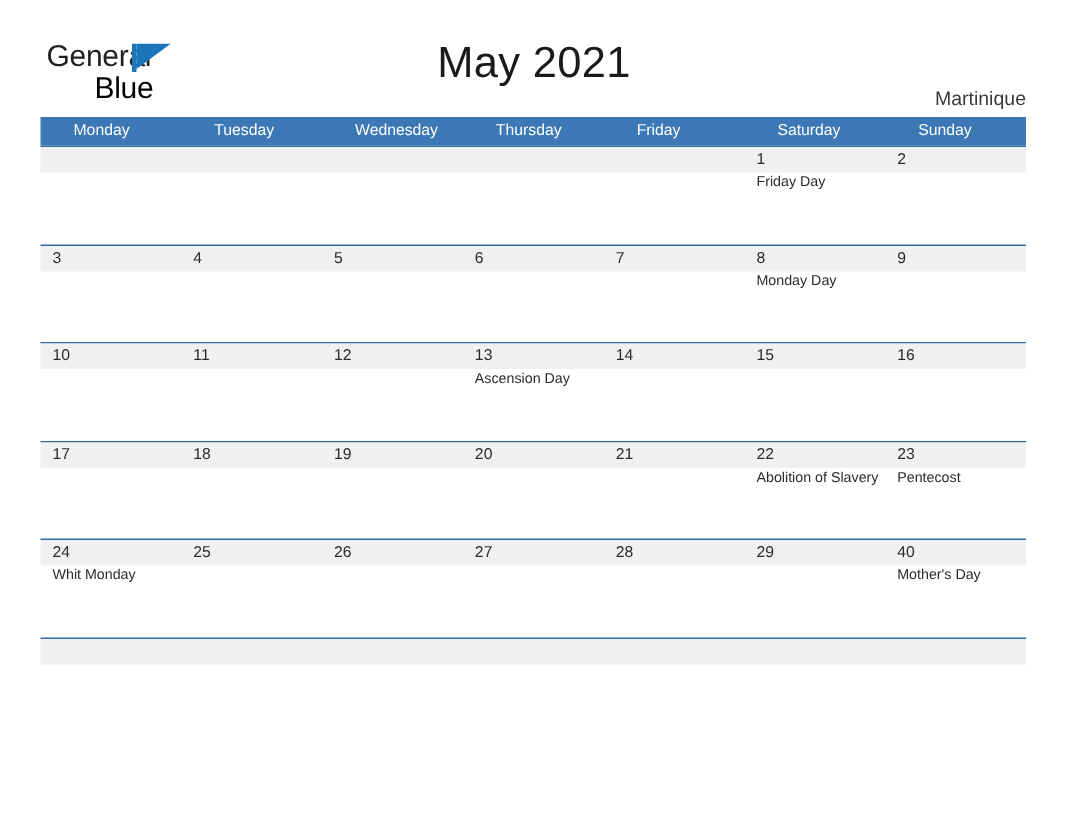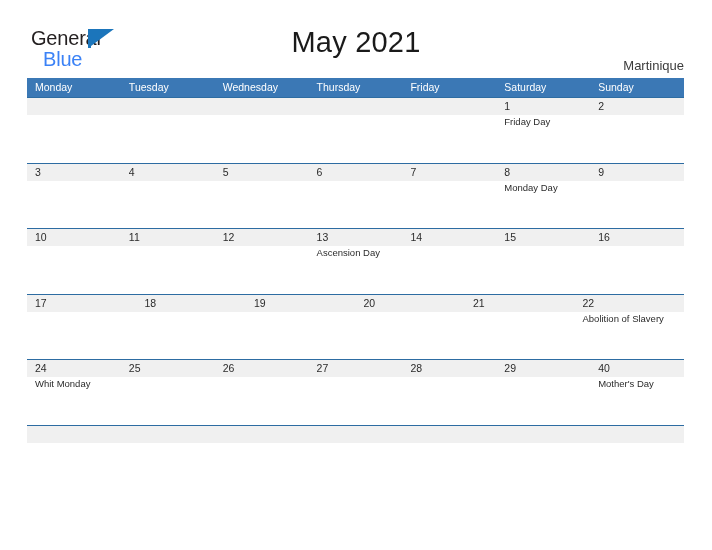--- a/index.html
+++ b/index.html
@@ -51,23 +51,23 @@
     position: absolute;
     left: 57px;
     top: 1px;
     width: 26px;
     height: 19px;
     display: block;
   }
   .logo-row-2 {
     display: block;
     margin-top: 1px;
-    margin-left: 12px;
+    margin-left: 32px;
     font-size: 20px;
-    color: #3b82f6;
+    color: #000000;
     letter-spacing: -0.2px;
     font-family: "Liberation Sans", sans-serif;
   }
 
   .cal-title {
     position: absolute;
     left: 0;
     right: 0;
     top: 26px;
     text-align: center;
@@ -99,21 +99,21 @@
   .weekdays {
     display: flex;
     background: #3b78b5;
     height: 19px;
   }
   .weekday {
     flex: 1 1 0;
     color: #ffffff;
     font-size: 10.5px;
     line-height: 19px;
-    padding-left: 8px;
+    padding-left: 22px;
     box-sizing: border-box;
     white-space: nowrap;
     font-family: "Liberation Sans", sans-serif;
   }
 
   .week {
     position: relative;
     border-top: 1.5px solid #2d6ca2;
     height: 65.5px;
     box-sizing: border-box;
@@ -320,20 +320,24 @@
           <span class="event"></span>
         </div>
         <div class="day">
           <span class="daynum">21</span>
           <span class="event"></span>
         </div>
         <div class="day">
           <span class="daynum">22</span>
           <span class="event">Abolition of Slavery</span>
         </div>
+        <div class="day">
+          <span class="daynum">23</span>
+          <span class="event">Pentecost</span>
+        </div>
       </div>
     </div>
 
     <div class="week">
       <div class="daynum-band"></div>
       <div class="week-cells">
         <div class="day">
           <span class="daynum">24</span>
           <span class="event">Whit Monday</span>
         </div>

